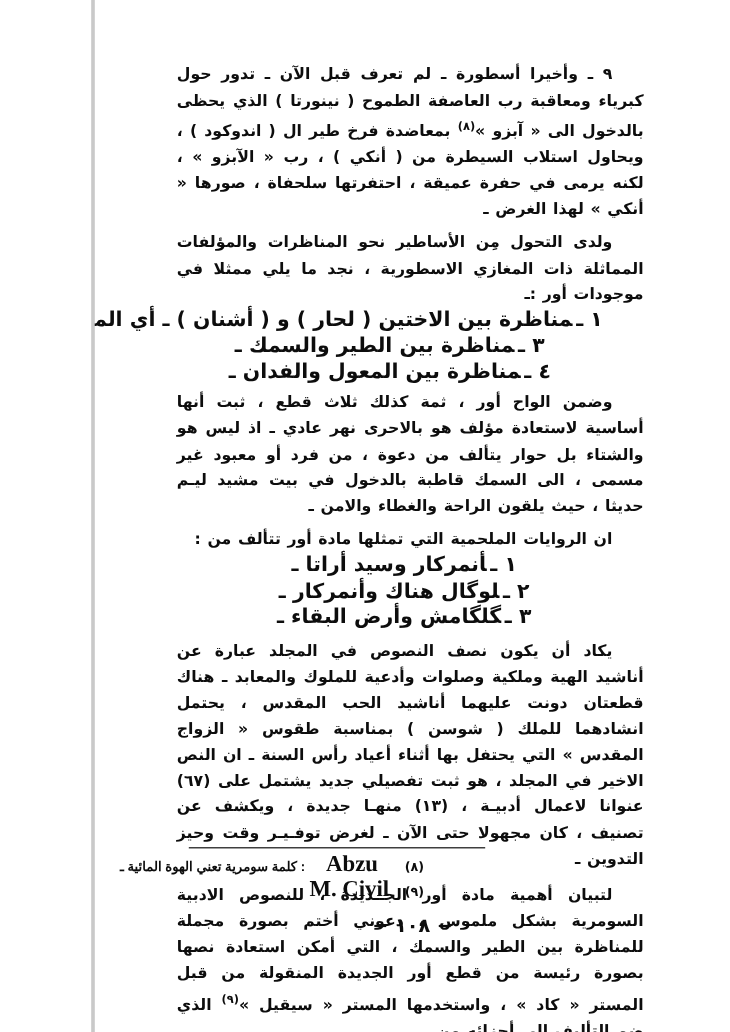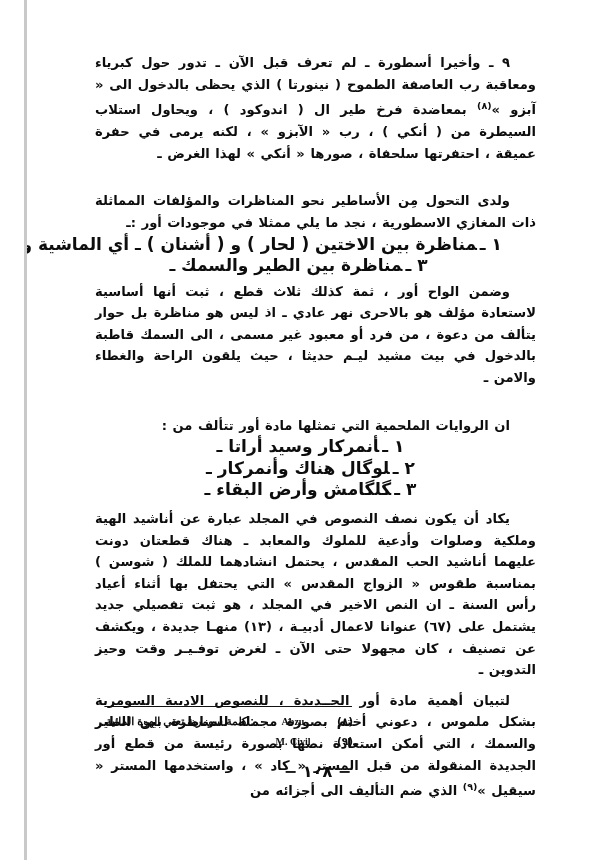--- a/index.html
+++ b/index.html
@@ -8,21 +8,21 @@
     padding: 0;
     background: #ffffff;
   }
 
   body {
     font-family: "DejaVu Sans", sans-serif;
   }
 
   .page {
     position: relative;
-    width: 584px;
+    width: 532px;
     height: 860px;
     background: #ffffff;
     box-sizing: border-box;
     border-left: 3px solid #c9c9c9;
     overflow: hidden;
   }
 
   .page-inner {
     position: absolute;
     left: 0;
@@ -46,21 +46,20 @@
     letter-spacing: 0px;
     word-spacing: 1px;
   }
 
   .para.indent {
     text-indent: 26px;
   }
 
   .para.tight {
     margin-bottom: 0;
-    margin-top: 20px;
   }
 
   .spacer-sm { height: 4px; }
   .spacer-md { height: 7px; }
 
   
   .enum-list {
     list-style: none;
     margin: 0;
     padding: 0;
@@ -117,21 +116,21 @@
     font-family: "DejaVu Sans", sans-serif;
     font-size: 10.6px;
     font-weight: 700;
     width: 26px;
     text-align: center;
     flex: none;
   }
 
   .fn-row .fn-latin {
     font-family: "Liberation Serif", serif;
-    font-size: 10px;
+    font-size: 19px;
     font-weight: 700;
     direction: ltr;
     margin: 0 8px;
     flex: none;
     min-width: 62px;
     text-align: center;
   }
 
   .fn-row .fn-ar {
     font-family: Liberation Sans, sans-serif;
@@ -173,25 +172,26 @@
 
     <p class="para indent"><span>٩ ـ وأخيرا أسطورة ـ لم تعرف قبل الآن ـ تدور حول كبرياء ومعاقبة رب العاصفة الطموح ( نينورتا ) الذي يحظى بالدخول الى « آبزو »</span><span class="sup-note">(٨)</span><span> بمعاضدة فرخ طير ال ( اندوكود ) ، ويحاول استلاب السيطرة من ( أنكي ) ، رب « الآبزو » ، لكنه يرمى في حفرة عميقة ، احتفرتها سلحفاة ، صورها « أنكي » لهذا الغرض ـ</span></p>
 
     <div class="spacer-sm"></div>
 
     <p class="para indent tight">ولدى التحول مِن الأساطير نحو المناظرات والمؤلفات المماثلة ذات المغازي الاسطورية ، نجد ما يلي ممثلا في موجودات أور :ـ</p>
 
     <ol class="enum-list list-a">
       <li class="enum-item"><span class="idx">١</span><span class="dash">ـ</span><span>مناظرة بين الاختين ( لحار ) و ( أشنان ) ـ أي الماشية والحبوب ـ</span></li>
       <li class="enum-item"><span class="idx">٣</span><span class="dash">ـ</span><span>مناظرة بين الطير والسمك ـ</span></li>
+      <li class="enum-item"><span class="idx">٤</span><span class="dash">ـ</span><span>مناظرة بين المعول والفدان ـ</span></li>
     </ol>
 
     <div class="spacer-sm"></div>
 
-    <p class="para indent">وضمن الواح أور ، ثمة كذلك ثلاث قطع ، ثبت أنها أساسية لاستعادة مؤلف هو بالاحرى نهر عادي ـ اذ ليس هو مناظرة بل حوار يتألف من دعوة ، من فرد أو معبود غير مسمى ، الى السمك قاطبة بالدخول في بيت مشيد ليـم حديثا ، حيث يلقون الراحة والغطاء والامن ـ</p>
+    <p class="para indent">وضمن الواح أور ، ثمة كذلك ثلاث قطع ، ثبت أنها أساسية لاستعادة مؤلف هو بالاحرى نهر عادي ـ اذ ليس هو والشتاء بل حوار يتألف من دعوة ، من فرد أو معبود غير مسمى ، الى السمك قاطبة بالدخول في بيت مشيد ليـم حديثا ، حيث يلقون الراحة والغطاء والامن ـ</p>
 
     <div class="spacer-sm"></div>
 
     <p class="para indent tight">ان الروايات الملحمية التي تمثلها مادة أور تتألف من :</p>
 
     <ol class="enum-list list-b">
       <li class="enum-item"><span class="idx">١</span><span class="dash">ـ</span><span>أنمركار وسيد أراتا ـ</span></li>
       <li class="enum-item"><span class="idx">٢</span><span class="dash">ـ</span><span>لوگال هناك وأنمركار ـ</span></li>
       <li class="enum-item"><span class="idx">٣</span><span class="dash">ـ</span><span>گلگامش وأرض البقاء ـ</span></li>
     </ol>

